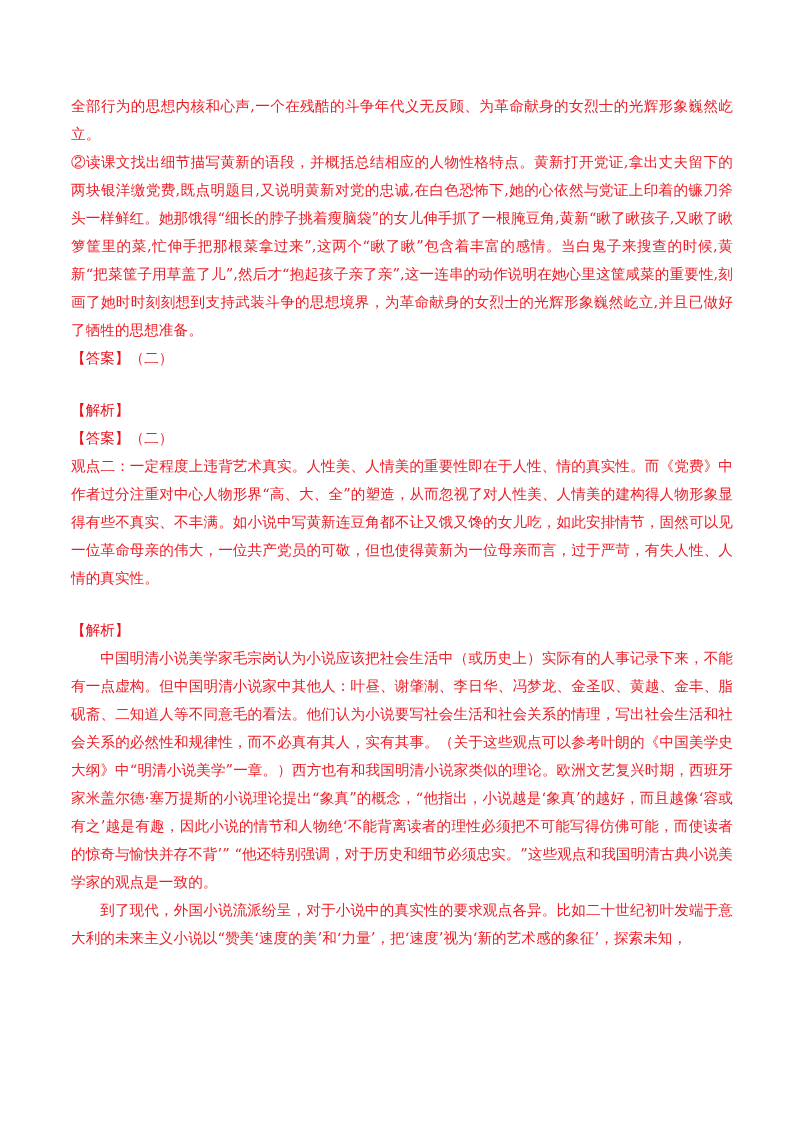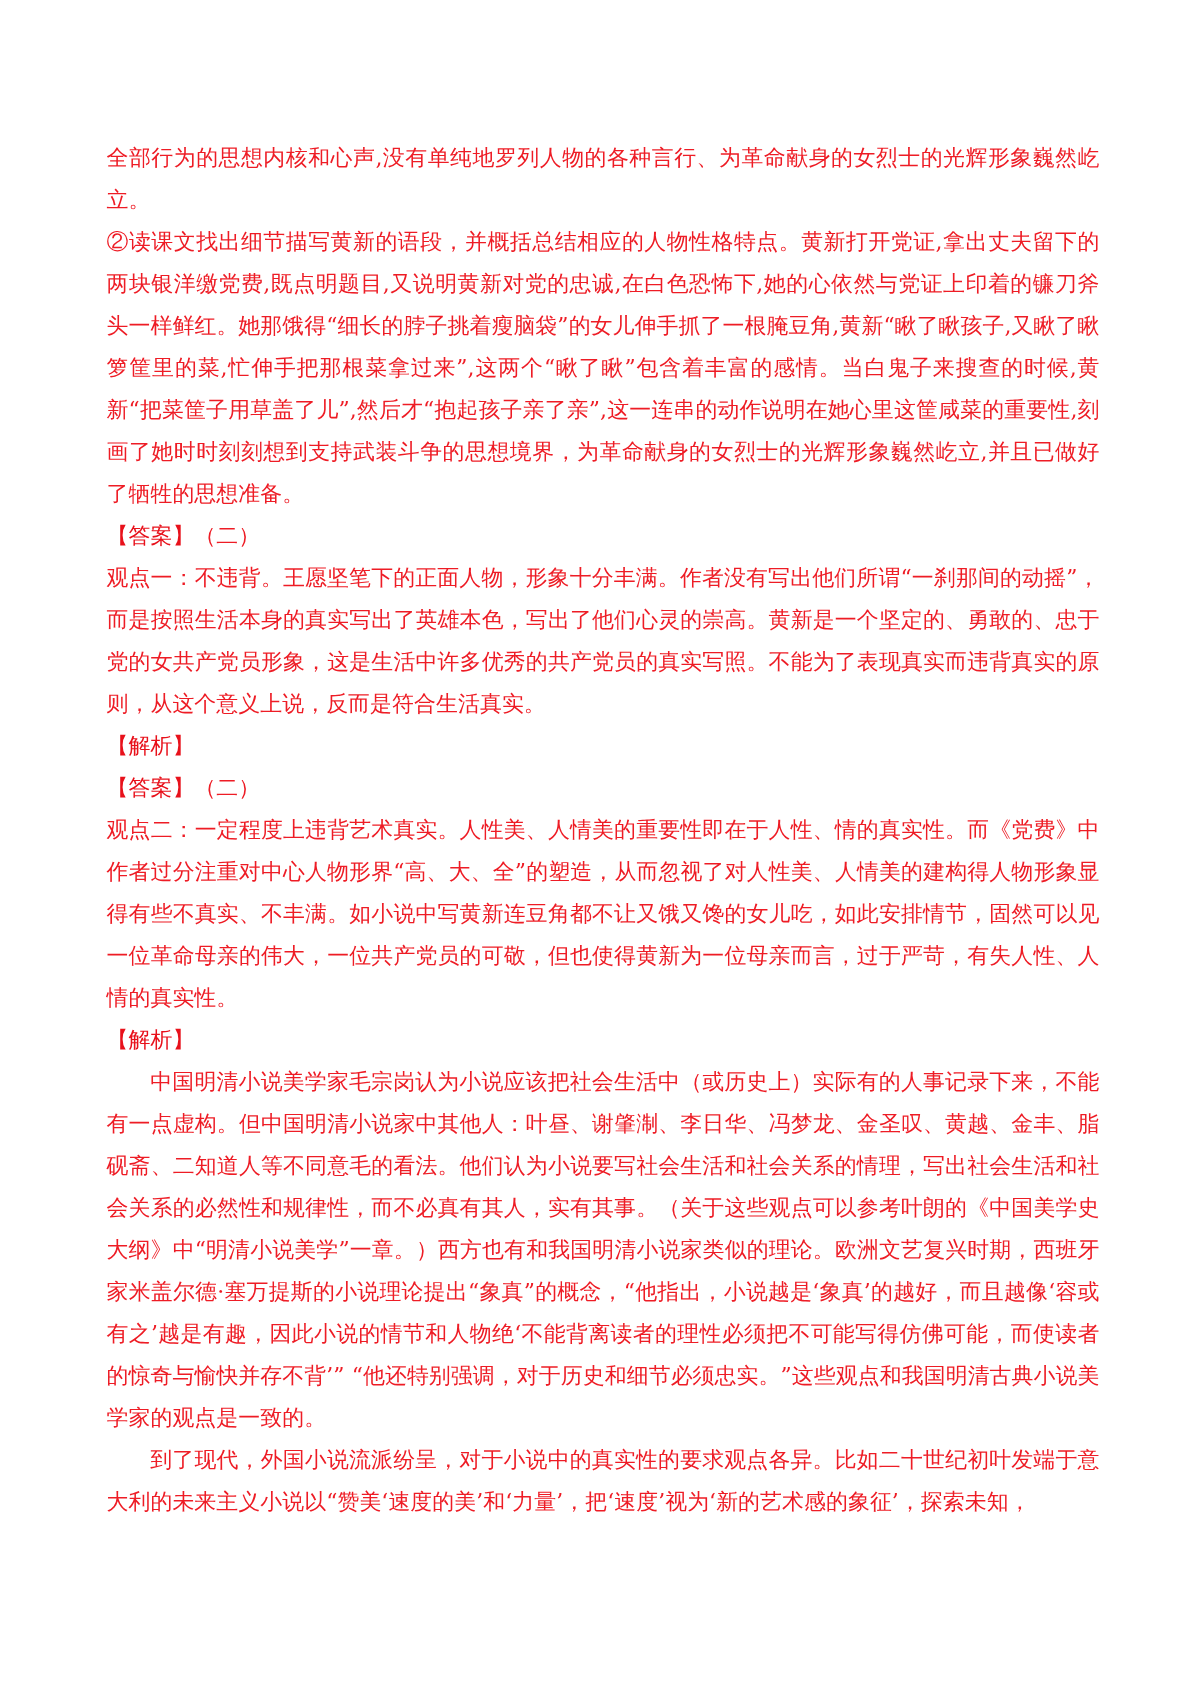--- a/index.html
+++ b/index.html
@@ -8,33 +8,32 @@
       position: absolute; left: 71px; top: 92px; width: 662px;
       font-family: "DejaVu Serif", "Liberation Serif", serif;
       color: #ee1c25;
       font-size: 14.6px;
       line-height: 28px;
       letter-spacing: 0.05px;
     }
     .p { margin: 0; text-align: justify; text-align-last: left; }
     .indent { text-indent: 2em; }
     .heading { margin: 0; }
-    .red-strong { color: #e8111b; }
+    .red-strong { color: #e8111b; margin-top: 24px; }
   </style>
 </head>
 <body>
 
 <div class="page">
-  <p class="p">全部行为的思想内核和心声,没有单纯地罗列人物的各种言行、为革命献身的女烈士的光辉形象巍然屹立。</p>
+  <p class="p">全部行为的思想内核和心声,一个在残酷的斗争年代义无反顾、为革命献身的女烈士的光辉形象巍然屹立。</p>
   <p class="p">②读课文找出细节描写黄新的语段，并概括总结相应的人物性格特点。黄新打开党证,拿出丈夫留下的两块银洋缴党费,既点明题目,又说明黄新对党的忠诚,在白色恐怖下,她的心依然与党证上印着的镰刀斧头一样鲜红。她那饿得“细长的脖子挑着瘦脑袋”的女儿伸手抓了一根腌豆角,黄新“瞅了瞅孩子,又瞅了瞅箩筐里的菜,忙伸手把那根菜拿过来”,这两个“瞅了瞅”包含着丰富的感情。当白鬼子来搜查的时候,黄新“把菜筐子用草盖了儿”,然后才“抱起孩子亲了亲”,这一连串的动作说明在她心里这筐咸菜的重要性,刻画了她时时刻刻想到支持武装斗争的思想境界，为革命献身的女烈士的光辉形象巍然屹立,并且已做好了牺牲的思想准备。</p>
 
   <p class="heading">
     <span class="red-strong">【答案】</span><span>（二）</span>
   </p>
-  <p class="p">观点一：不违背。王愿坚笔下的正面人物，形象十分丰满。作者没有写出他们所谓“一刹那间的动摇”，而是按照生活本身的真实写出了英雄本色，写出了他们心灵的崇高。黄新是一个坚定的、勇敢的、忠于党的女共产党员形象，这是生活中许多优秀的共产党员的真实写照。不能为了表现真实而违背真实的原则，从这个意义上说，反而是符合生活真实。</p>
 
   <p class="heading red-strong">【解析】</p>
 
   <p class="heading">
     <span class="red-strong">【答案】</span><span>（二）</span>
   </p>
   <p class="p">观点二：一定程度上违背艺术真实。人性美、人情美的重要性即在于人性、情的真实性。而《党费》中作者过分注重对中心人物形界“高、大、全”的塑造，从而忽视了对人性美、人情美的建构得人物形象显得有些不真实、不丰满。如小说中写黄新连豆角都不让又饿又馋的女儿吃，如此安排情节，固然可以见一位革命母亲的伟大，一位共产党员的可敬，但也使得黄新为一位母亲而言，过于严苛，有失人性、人情的真实性。</p>
 
   <p class="heading red-strong">【解析】</p>
   <p class="p indent">中国明清小说美学家毛宗岗认为小说应该把社会生活中（或历史上）实际有的人事记录下来，不能有一点虚构。但中国明清小说家中其他人：叶昼、谢肇淛、李日华、冯梦龙、金圣叹、黄越、金丰、脂砚斋、二知道人等不同意毛的看法。他们认为小说要写社会生活和社会关系的情理，写出社会生活和社会关系的必然性和规律性，而不必真有其人，实有其事。（关于这些观点可以参考叶朗的《中国美学史大纲》中“明清小说美学”一章。）西方也有和我国明清小说家类似的理论。欧洲文艺复兴时期，西班牙家米盖尔德·塞万提斯的小说理论提出“象真”的概念，“他指出，小说越是‘象真’的越好，而且越像‘容或有之’越是有趣，因此小说的情节和人物绝‘不能背离读者的理性必须把不可能写得仿佛可能，而使读者的惊奇与愉快并存不背’” “他还特别强调，对于历史和细节必须忠实。”这些观点和我国明清古典小说美学家的观点是一致的。</p>

